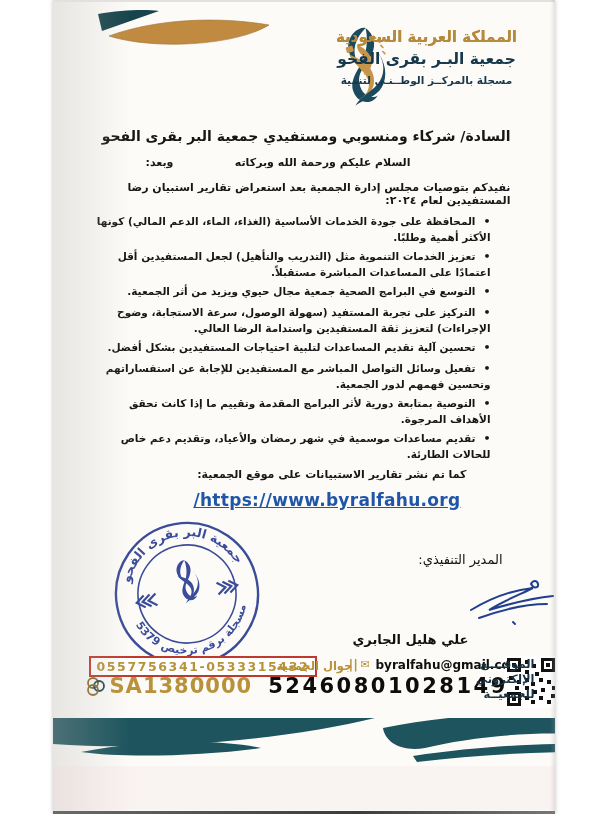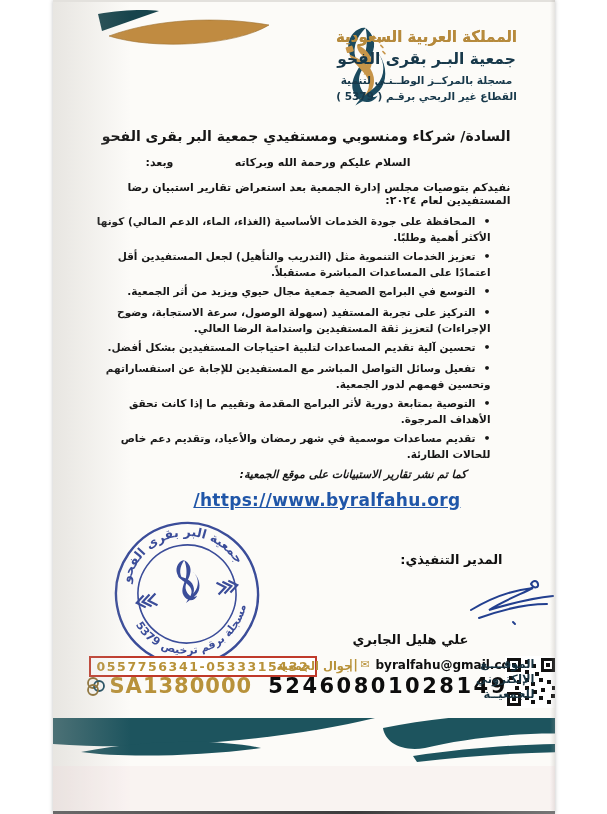--- a/index.html
+++ b/index.html
@@ -34,31 +34,31 @@
   .letter { position:absolute; top:128px; right:44px; left:38px; color:#161616; }
   .subject { text-align:center; font-size:13px; font-weight:700; text-decoration:underline; margin-bottom:20px; }
   .recipients { font-size:14px; font-weight:700; margin-bottom:12px; }
   .greet-row { display:flex; padding-left:55px; margin-bottom:12px; }
   .greeting { font-size:11px; font-weight:700; margin-right:100px; }
   .wabad { font-size:11px; font-weight:700; margin-right:auto; }
   .intro { font-size:11px; font-weight:700; margin-bottom:7px; }
   ul.points { list-style:none; padding-right:20px; }
   ul.points li { font-size:10.5px; font-weight:700; line-height:1.35; margin-bottom:5px; }
   ul.points li::before { content:"•"; margin-left:8px; font-size:11px; }
-  .publish { font-size:11px; font-weight:700; margin:7px 44px 0 0;font-style:italic; }
+  .publish { font-size:11px; font-weight:700; margin:7px 44px 0 0; }
   .url-line { margin:9px 50px 0 0; text-align:right; }
   .url-line a { direction:ltr; unicode-bidi:bidi-override; display:inline-block;
     color:#2056a8; font-size:17px; font-weight:700; text-decoration:underline; letter-spacing:.3px;}
 
   
   .stamp { position:absolute; left:58px; top:518px; width:152px; height:152px;
     transform:rotate(-10deg); opacity:.92; }
 
   
-  .director-title { position:absolute; right:52px; top:552px; font-size:13px; font-weight:700; color:#101010;}
+  .director-title { position:absolute; right:52px; top:552px; font-size:13px; font-weight:400; color:#101010;}
   .signature { position:absolute; left:408px; top:576px; width:104px; height:56px; }
   .director-name { position:absolute; right:86px; top:632px; font-size:13px; font-weight:700; color:#101010;}
 
   
   .footer { position:absolute; top:654px; left:0; right:0; height:70px; direction:ltr; }
   .phone-box { position:absolute; left:36px; top:2px; border:2px solid #c03a2b; background:#fff;
     padding:1px 6px; color:#b8923a; font-size:12.5px; font-weight:700; letter-spacing:1.6px; }
   .phone-label { position:absolute; left:224px; top:5px; color:#b8923a; font-size:11.5px; font-weight:700; direction:rtl;}
   .pipe-sep { position:absolute; left:296px; top:3px; color:#b8923a; font-size:13px; font-weight:700;}
   .envelope-icon { position:absolute; left:308px; top:4px; color:#b8923a; font-size:11px;}
@@ -97,21 +97,20 @@
     <path d="M62,26 C70,34 72,46 66,56 C60,66 48,70 42,80 C50,74 62,72 68,62 C74,52 72,36 62,26 Z" fill="#1b4a5e"></path>
     <path d="M44,20 C52,24 58,30 58,38 C58,44 54,48 50,50 C54,44 54,36 48,30 C45,27 43,23 44,20 Z" fill="#c79549"></path>
     <rect x="33" y="22" width="7" height="6" rx="1" transform="rotate(-18 36 25)" fill="#c79549"></rect>
     <path d="M60,12 l2,2 M64,16 l2,2 M67,21 l2,2 M69,27 l2,2" stroke="#c79549" stroke-width="1.6" stroke-linecap="round"></path>
   </svg>
 
   <div class="header-text">
     <div class="kingdom">المملكة العربية السعودية</div>
     <div class="org-name">جمعية البـر بقرى الفحو</div>
     <div class="reg-line">مسجلة بالمركــز الوطــنـي لتنمية</div>
-    <div class="reg-line">القطاع غير الربحي برقـم ( 5379 )</div>
   </div>
 
   <div class="letter">
     <div class="recipients">السادة/ شركاء ومنسوبي ومستفيدي جمعية البر بقرى الفحو</div>
     <div class="greet-row">
       <span class="greeting">السلام عليكم ورحمة الله وبركاته</span>
       <span class="wabad">وبعد:</span>
     </div>
     <div class="intro">نفيدكم بتوصيات مجلس إدارة الجمعية بعد استعراض تقارير استبيان رضا المستفيدين لعام ٢٠٢٤:</div>
     <ul class="points">

